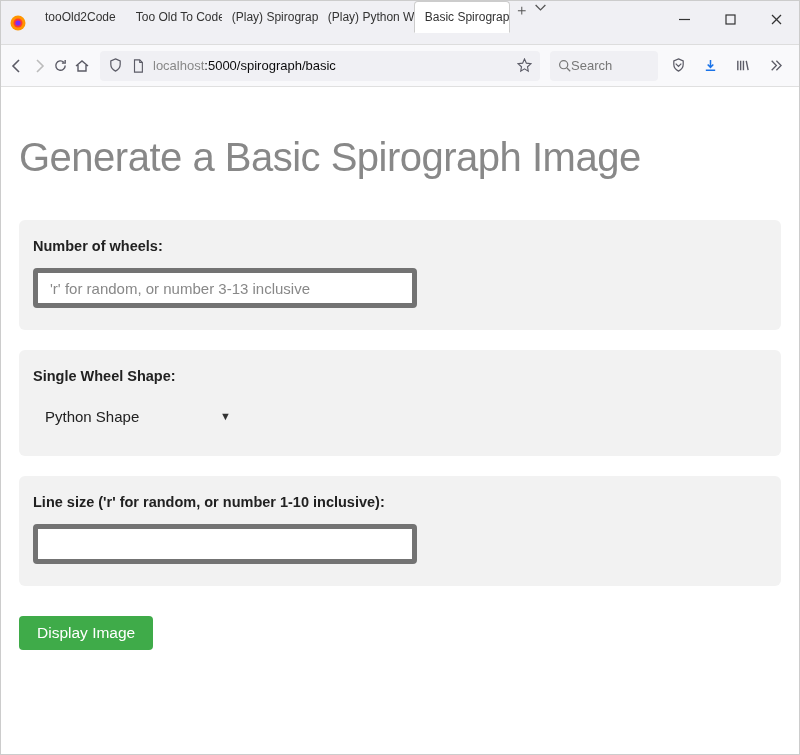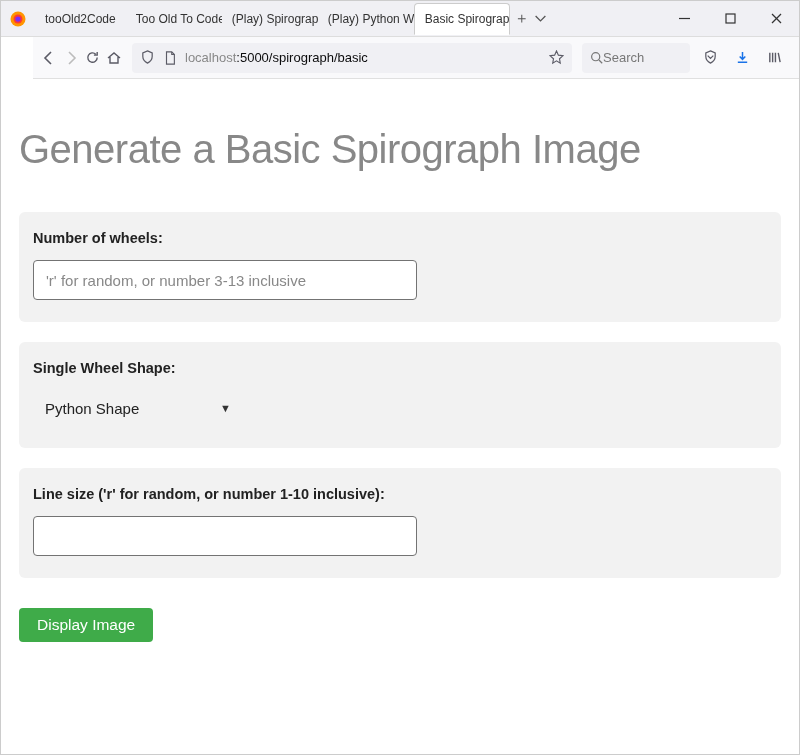--- a/index.html
+++ b/index.html
@@ -1,41 +1,41 @@
 <!DOCTYPE html>
 <html><head>
   <meta charset="utf-8">
   <style>
     * { box-sizing: border-box; margin: 0; padding: 0; }
     body { font-family: -apple-system, BlinkMacSystemFont, "Segoe UI", Arial, sans-serif; width: 800px; height: 755px; background: #fff; border: 1px solid #ccc; overflow: hidden; }
-    .tabbar { display: flex; align-items: center; height: 36px; background: #f0f0f4; border-bottom: 1px solid #ddd; }
+    .tabbar { display: flex; height: 44px; background: #f0f0f4; border-bottom: 1px solid #ddd; }
     .ff-icon { width: 34px; display: flex; justify-content: center; align-items: center; }
     .ff-icon svg { width: 18px; height: 18px; }
     .tab { font-size: 12px; color: #333; padding: 0 10px; height: 32px; display: flex; align-items: center; max-width: 96px; white-space: nowrap; overflow: hidden; text-overflow: ellipsis; position: relative; }
     .tab.active { background: #fff; border: 1px solid #ccc; border-bottom: 1px solid #fff; border-radius: 4px 4px 0 0; margin-bottom: -1px; }
     .newtab, .tabchev { width: 24px; text-align: center; color: #555; font-size: 15px; }
     .window-controls { margin-left: auto; display: flex; }
     .win-btn { width: 46px; height: 36px; display: flex; align-items: center; justify-content: center; color: #333; }
     .win-btn svg { width: 11px; height: 11px; }
-    .toolbar { display: flex; align-items: center; gap: 6px; height: 42px; padding: 0 8px; background: #f9f9fb; border-bottom: 1px solid #e0e0e0; margin-left: 32px; }
+    .toolbar { display: flex; align-items: center; gap: 6px; height: 42px; padding: 0 8px; background: #f9f9fb; border-bottom: 1px solid #e0e0e0; }
     .tb-btn { width: 28px; height: 28px; display: flex; align-items: center; justify-content: center; color: #5b5b66; border-radius: 4px; }
     .tb-btn.dis { color: #bcbcbc; }
     .urlbar { flex: 0 0 auto; width: 440px; height: 30px; background: #f0f0f4; border-radius: 4px; display: flex; align-items: center; padding: 0 8px; gap: 8px; font-size: 13px; color: #333; margin-left: 4px; }
     .urlbar .lock { color: #5b5b66; display:flex; }
     .urlbar .page { color: #5b5b66; display:flex; }
     .url-text { flex: 1; white-space: nowrap; overflow: hidden; }
     .url-host { color: #888; }
     .url-path { color: #0c0c0d; }
     .searchbar { flex: 0 0 auto; width: 108px; height: 30px; background: #f0f0f4; border-radius: 4px; display: flex; align-items: center; padding: 0 8px; font-size: 13px; color: #777; margin-left: 4px; }
     .toolbar-right { display: flex; gap: 4px; margin-left: auto; }
     .content { padding: 20px 18px; }
     h1 { font-size: 40px; font-weight: 500; color: #888; margin: 28px 0 40px 0; letter-spacing: -0.5px; }
     .form-group { background: #f2f2f2; border-radius: 6px; padding: 18px 14px 22px 14px; margin-bottom: 20px; }
     .form-label { font-weight: 700; font-size: 14.5px; color: #222; display: block; margin-bottom: 14px; }
-    .text-input { width: 384px; height: 40px; padding: 0 12px; border: 1px solid #737373; border-radius: 4px; font-size: 15px; color: #333; background: #fff; }
+    .text-input { width: 384px; height: 40px; padding: 0 12px; border: 5px solid #737373; border-radius: 4px; font-size: 15px; color: #333; background: #fff; }
     .text-input::placeholder { color: #888; }
     .select-wrap { width: 210px; height: 36px; display: flex; align-items: center; padding: 0 12px; font-size: 15px; color: #222; position: relative; }
     .select-caret { position: absolute; right: 12px; font-size: 11px; color: #333; }
     .submit-btn { background: #3fab49; color: #fff; border: none; border-radius: 4px; padding: 8px 18px; font-size: 15.5px; cursor: pointer; margin-top: 10px; }
     svg { display: block; }
   </style>
 </head>
 <body>
 
 <div class="tabbar">

